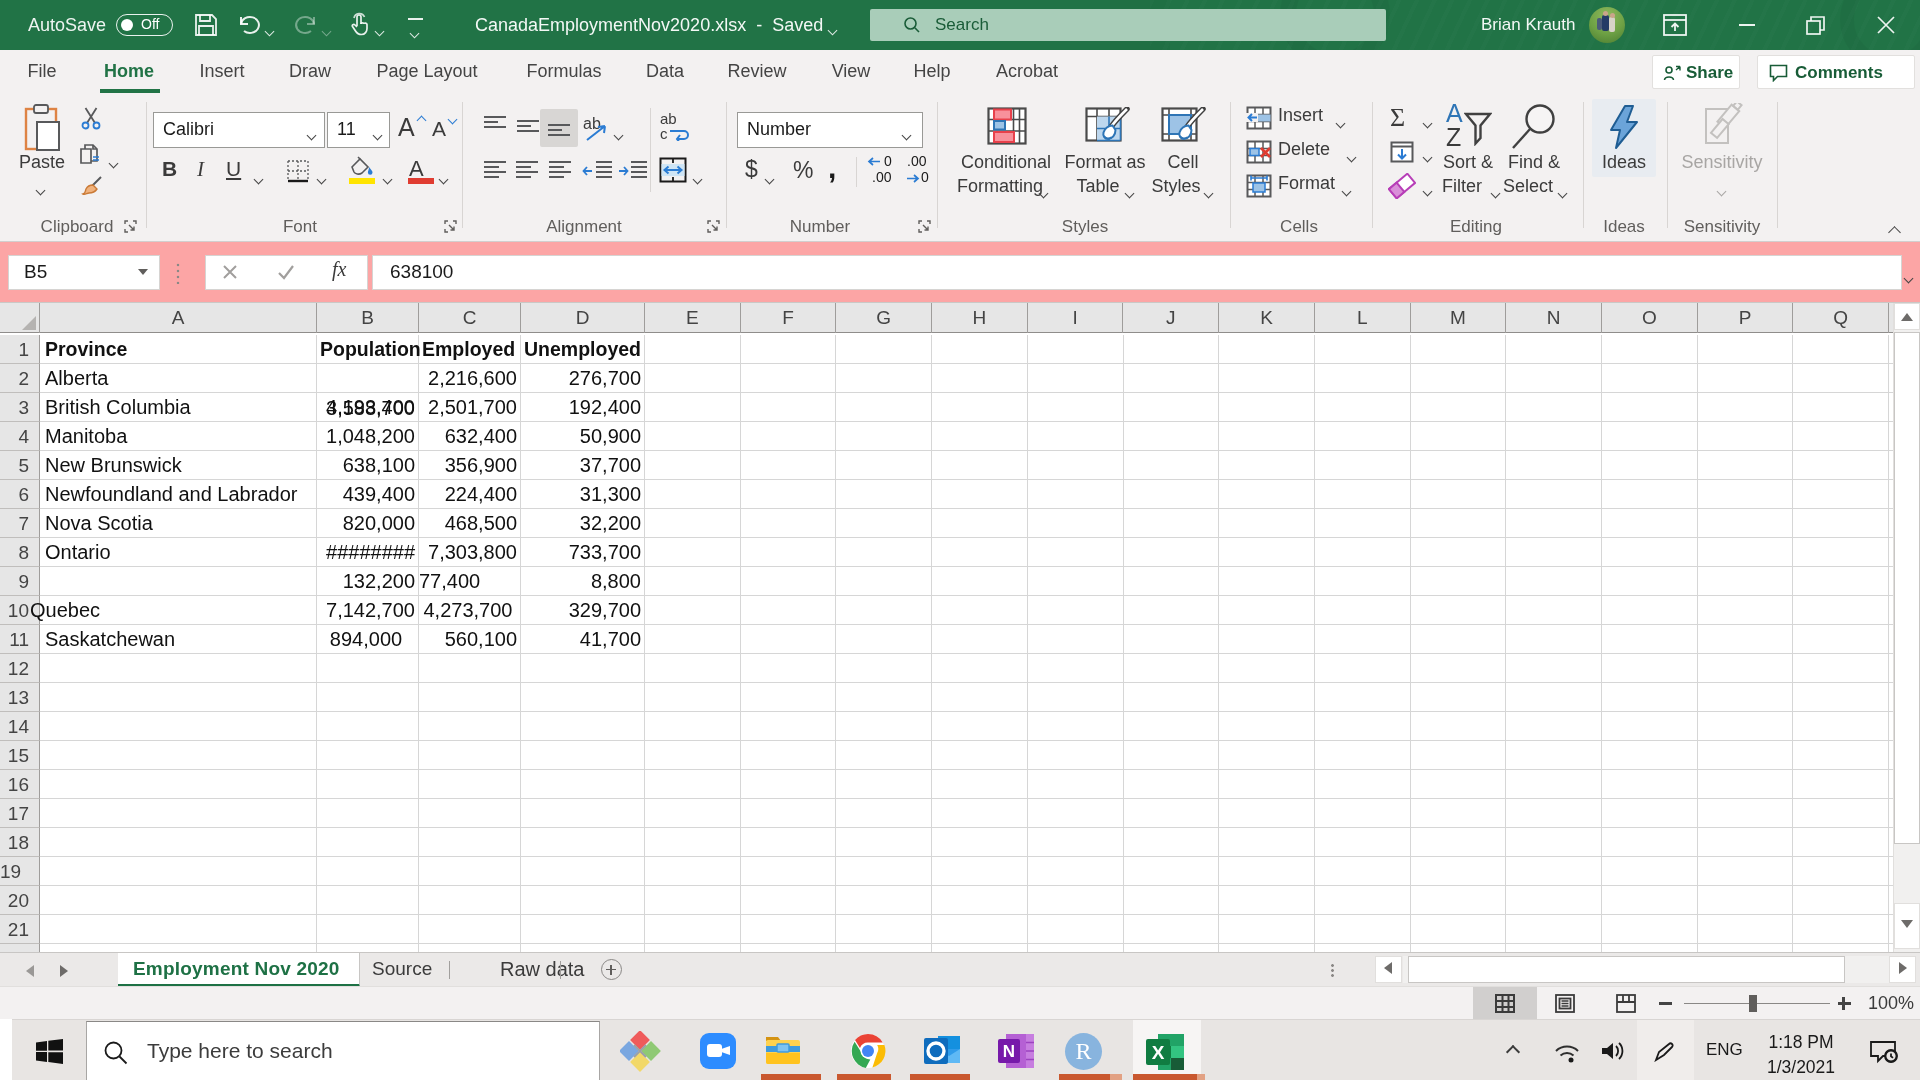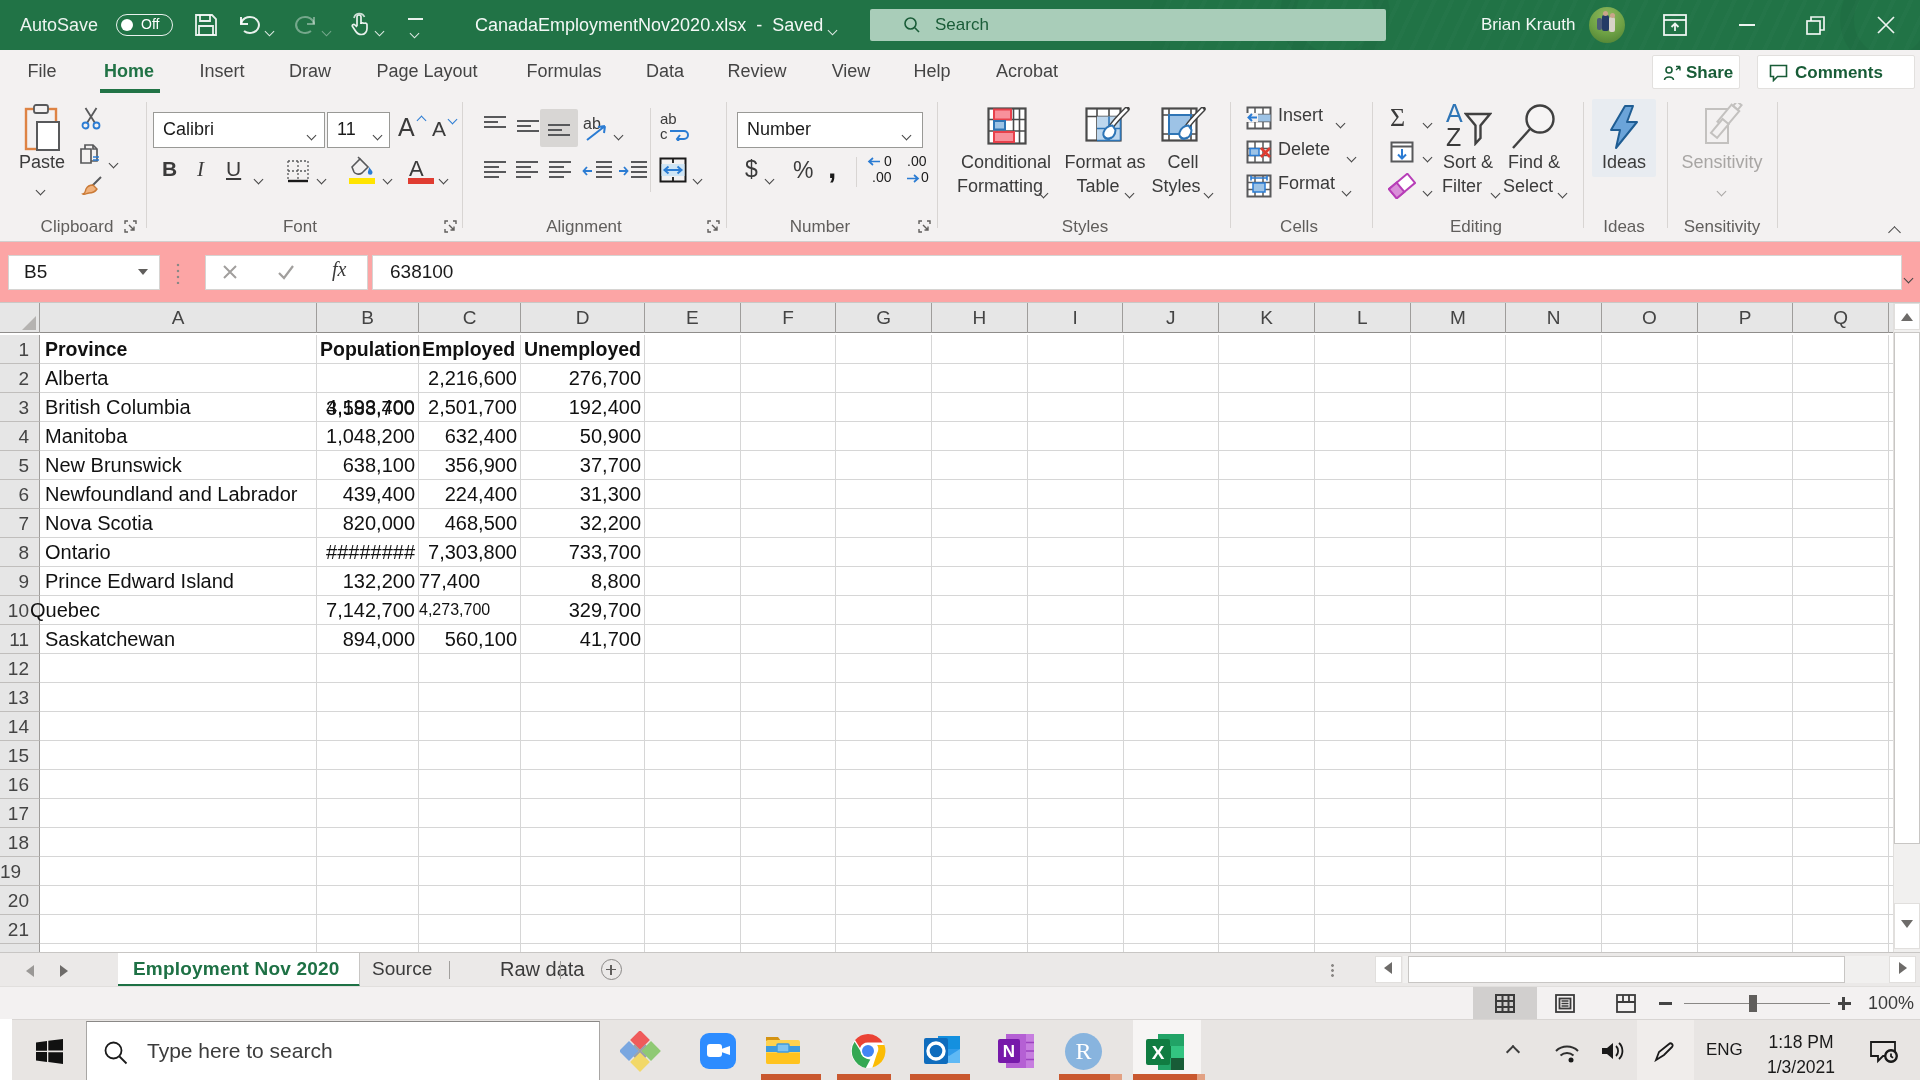--- a/index.html
+++ b/index.html
@@ -12,21 +12,21 @@
 <div id="stage">
 
 <div class="abs" style="left:0;top:0;width:1920px;height:50px;background:#217346;overflow:hidden;">
 
  <div class="abs" style="left:1150px;top:0;width:770px;height:50px;background:
    repeating-linear-gradient(115deg, rgba(255,255,255,0.015) 0 4px, rgba(255,255,255,0) 4px 16px);"></div>
  <div class="abs" style="left:1280px;top:-40px;width:110px;height:110px;border:16px solid rgba(0,0,0,0.035);border-radius:50%;"></div>
  <div class="abs" style="left:1840px;top:-30px;width:100px;height:100px;border:14px solid rgba(0,0,0,0.035);border-radius:50%;"></div>
  <div class="abs" style="left:1110px;top:0px;width:60px;height:50px;background:rgba(0,0,0,0.03);"></div>
 
- <div class="abs" style="left:20px;top:0;height:47px;line-height:50px;color:rgba(255,255,255,0.92);font-size:18px;">AutoSave</div>
+ <div class="abs" style="left:28px;top:0;height:47px;line-height:50px;color:rgba(255,255,255,0.92);font-size:18px;">AutoSave</div>
  <div class="abs" style="left:116px;top:14px;width:57px;height:22px;border:1.5px solid rgba(255,255,255,0.9);border-radius:11px;">
    <div class="abs" style="left:4px;top:3.5px;width:12px;height:12px;background:#fff;border-radius:50%;"></div>
    <div class="abs" style="left:24px;top:1px;color:#fff;font-size:14px;line-height:17px;">Off</div>
  </div>
 
  <svg class="abs" style="left:193px;top:12px;" width="26" height="26" viewBox="0 0 26 26" fill="none" stroke="rgba(255,255,255,0.9)" stroke-width="1.8">
    <path d="M3 3 h16 l4 4 v16 h-20 z"></path>
         <path d="M7 3 v6 h10 v-6"></path>
         <path d="M6 23 v-9 h14 v9"></path>
  </svg>
@@ -519,30 +519,29 @@
       <div class="abs" style="left:419px;top:176.5px;width:98px;height:29px;line-height:28px;font-size:20px;color:#111;text-align:right;white-space:nowrap;">224,400</div>
       <div class="abs" style="left:521px;top:176.5px;width:120px;height:29px;line-height:28px;font-size:20px;color:#111;text-align:right;white-space:nowrap;">31,300</div>
       <div class="abs" style="left:45px;top:205.5px;width:400px;height:29px;line-height:28px;font-size:20px;font-weight:normal;color:#111;white-space:nowrap;">Nova Scotia</div>
       <div class="abs" style="left:317px;top:205.5px;width:98px;height:29px;line-height:28px;font-size:20px;color:#111;text-align:right;white-space:nowrap;">820,000</div>
       <div class="abs" style="left:419px;top:205.5px;width:98px;height:29px;line-height:28px;font-size:20px;color:#111;text-align:right;white-space:nowrap;">468,500</div>
       <div class="abs" style="left:521px;top:205.5px;width:120px;height:29px;line-height:28px;font-size:20px;color:#111;text-align:right;white-space:nowrap;">32,200</div>
       <div class="abs" style="left:45px;top:234.5px;width:400px;height:29px;line-height:28px;font-size:20px;font-weight:normal;color:#111;white-space:nowrap;">Ontario</div>
       <div class="abs" style="left:317px;top:234.5px;width:98px;height:29px;line-height:28px;font-size:20px;color:#111;text-align:right;white-space:nowrap;">########</div>
       <div class="abs" style="left:419px;top:234.5px;width:98px;height:29px;line-height:28px;font-size:20px;color:#111;text-align:right;white-space:nowrap;">7,303,800</div>
       <div class="abs" style="left:521px;top:234.5px;width:120px;height:29px;line-height:28px;font-size:20px;color:#111;text-align:right;white-space:nowrap;">733,700</div>
-      <div class="abs" style="left:45px;top:263.5px;width:400px;height:29px;line-height:28px;font-size:20px;font-weight:normal;color:#111;white-space:nowrap;">Prince Edward Island</div>
       <div class="abs" style="left:317px;top:263.5px;width:98px;height:29px;line-height:28px;font-size:20px;color:#111;text-align:right;white-space:nowrap;">132,200</div>
       <div class="abs" style="left:419px;top:263.5px;width:98px;height:29px;line-height:28px;font-size:20px;color:#111;text-align:left;white-space:nowrap;">77,400</div>
       <div class="abs" style="left:521px;top:263.5px;width:120px;height:29px;line-height:28px;font-size:20px;color:#111;text-align:right;white-space:nowrap;">8,800</div>
       <div class="abs" style="left:30px;top:292.5px;width:400px;height:29px;line-height:28px;font-size:20px;font-weight:normal;color:#111;white-space:nowrap;">Quebec</div>
       <div class="abs" style="left:317px;top:292.5px;width:98px;height:29px;line-height:28px;font-size:20px;color:#111;text-align:right;white-space:nowrap;">7,142,700</div>
-      <div class="abs" style="left:419px;top:292.5px;width:98px;height:29px;line-height:28px;font-size:16px;color:#111;text-align:left;white-space:nowrap;">4,273,700</div>
+      <div class="abs" style="left:419px;top:292.5px;width:98px;height:29px;line-height:28px;font-size:20px;color:#111;text-align:center;white-space:nowrap;">4,273,700</div>
       <div class="abs" style="left:521px;top:292.5px;width:120px;height:29px;line-height:28px;font-size:20px;color:#111;text-align:right;white-space:nowrap;">329,700</div>
       <div class="abs" style="left:45px;top:321.5px;width:400px;height:29px;line-height:28px;font-size:20px;font-weight:normal;color:#111;white-space:nowrap;">Saskatchewan</div>
-      <div class="abs" style="left:317px;top:321.5px;width:98px;height:38px;line-height:28px;font-size:20px;color:#111;text-align:right;white-space:nowrap;">894,000</div>
+      <div class="abs" style="left:317px;top:321.5px;width:98px;height:38px;line-height:28px;font-size:20px;color:#111;text-align:center;white-space:nowrap;">894,000</div>
       <div class="abs" style="left:419px;top:321.5px;width:98px;height:29px;line-height:28px;font-size:20px;color:#111;text-align:right;white-space:nowrap;">560,100</div>
       <div class="abs" style="left:521px;top:321.5px;width:120px;height:29px;line-height:28px;font-size:20px;color:#111;text-align:right;white-space:nowrap;">41,700</div>
     </div>
 <div class="abs" style="left:1893px;top:303px;width:27px;height:649px;background:#f1f0ef;border-left:1px solid #e1dfdd;">
  <div class="abs" style="left:0px;top:0px;width:26px;height:27px;background:#fff;border:1px solid #e1dfdd;"></div>
  <div class="abs" style="left:7px;top:10px;width:0;height:0;border-left:6px solid transparent;border-right:6px solid transparent;border-bottom:8px solid #6d6b69;"></div>
  <div class="abs" style="left:0px;top:29px;width:26px;height:512px;background:#fff;border:1px solid #c8c6c4;"></div>
  <div class="abs" style="left:0px;top:600px;width:26px;height:46px;background:#fff;border:1px solid #e1dfdd;"></div>
  <div class="abs" style="left:7px;top:617px;width:0;height:0;border-left:6px solid transparent;border-right:6px solid transparent;border-top:8px solid #6d6b69;"></div>
 </div>

